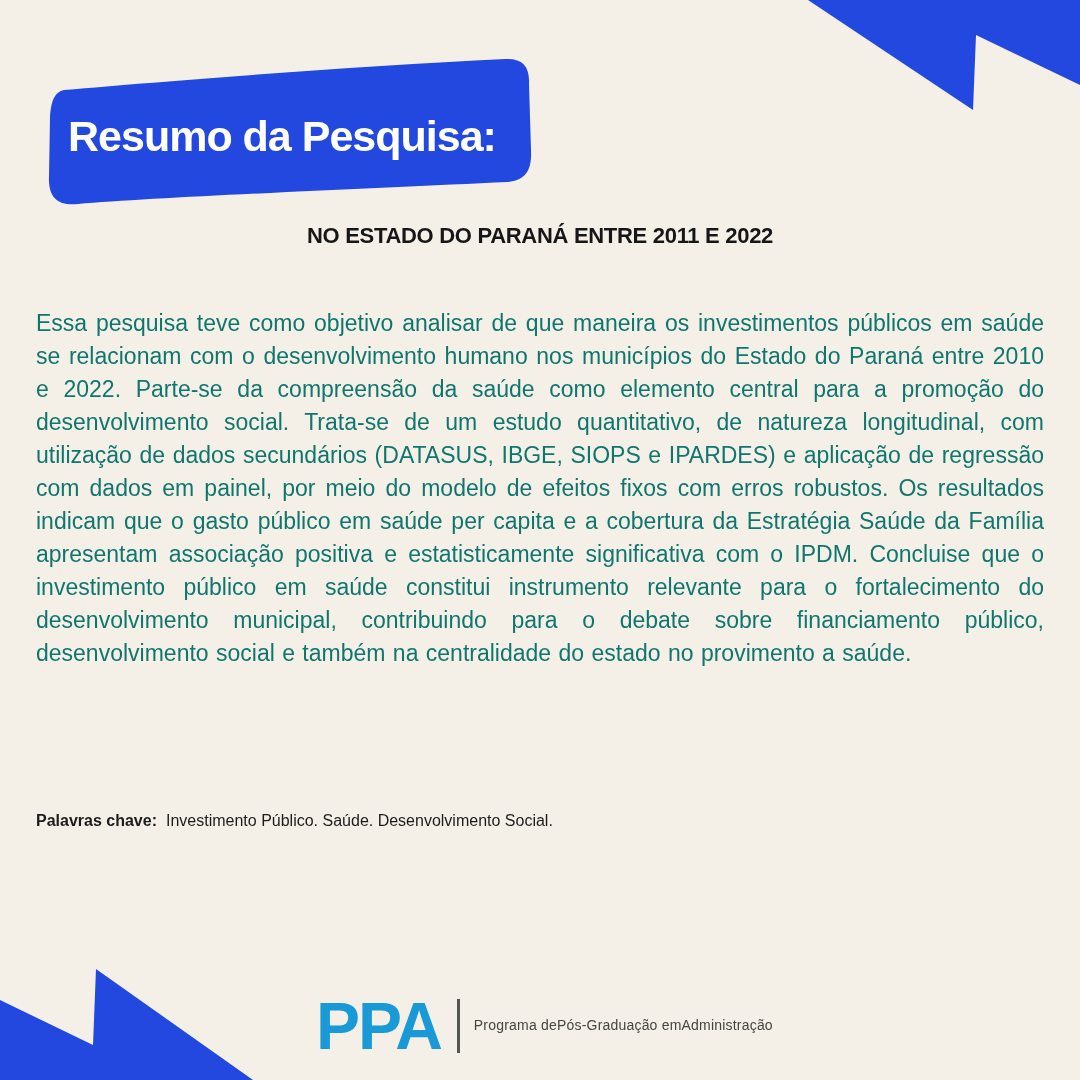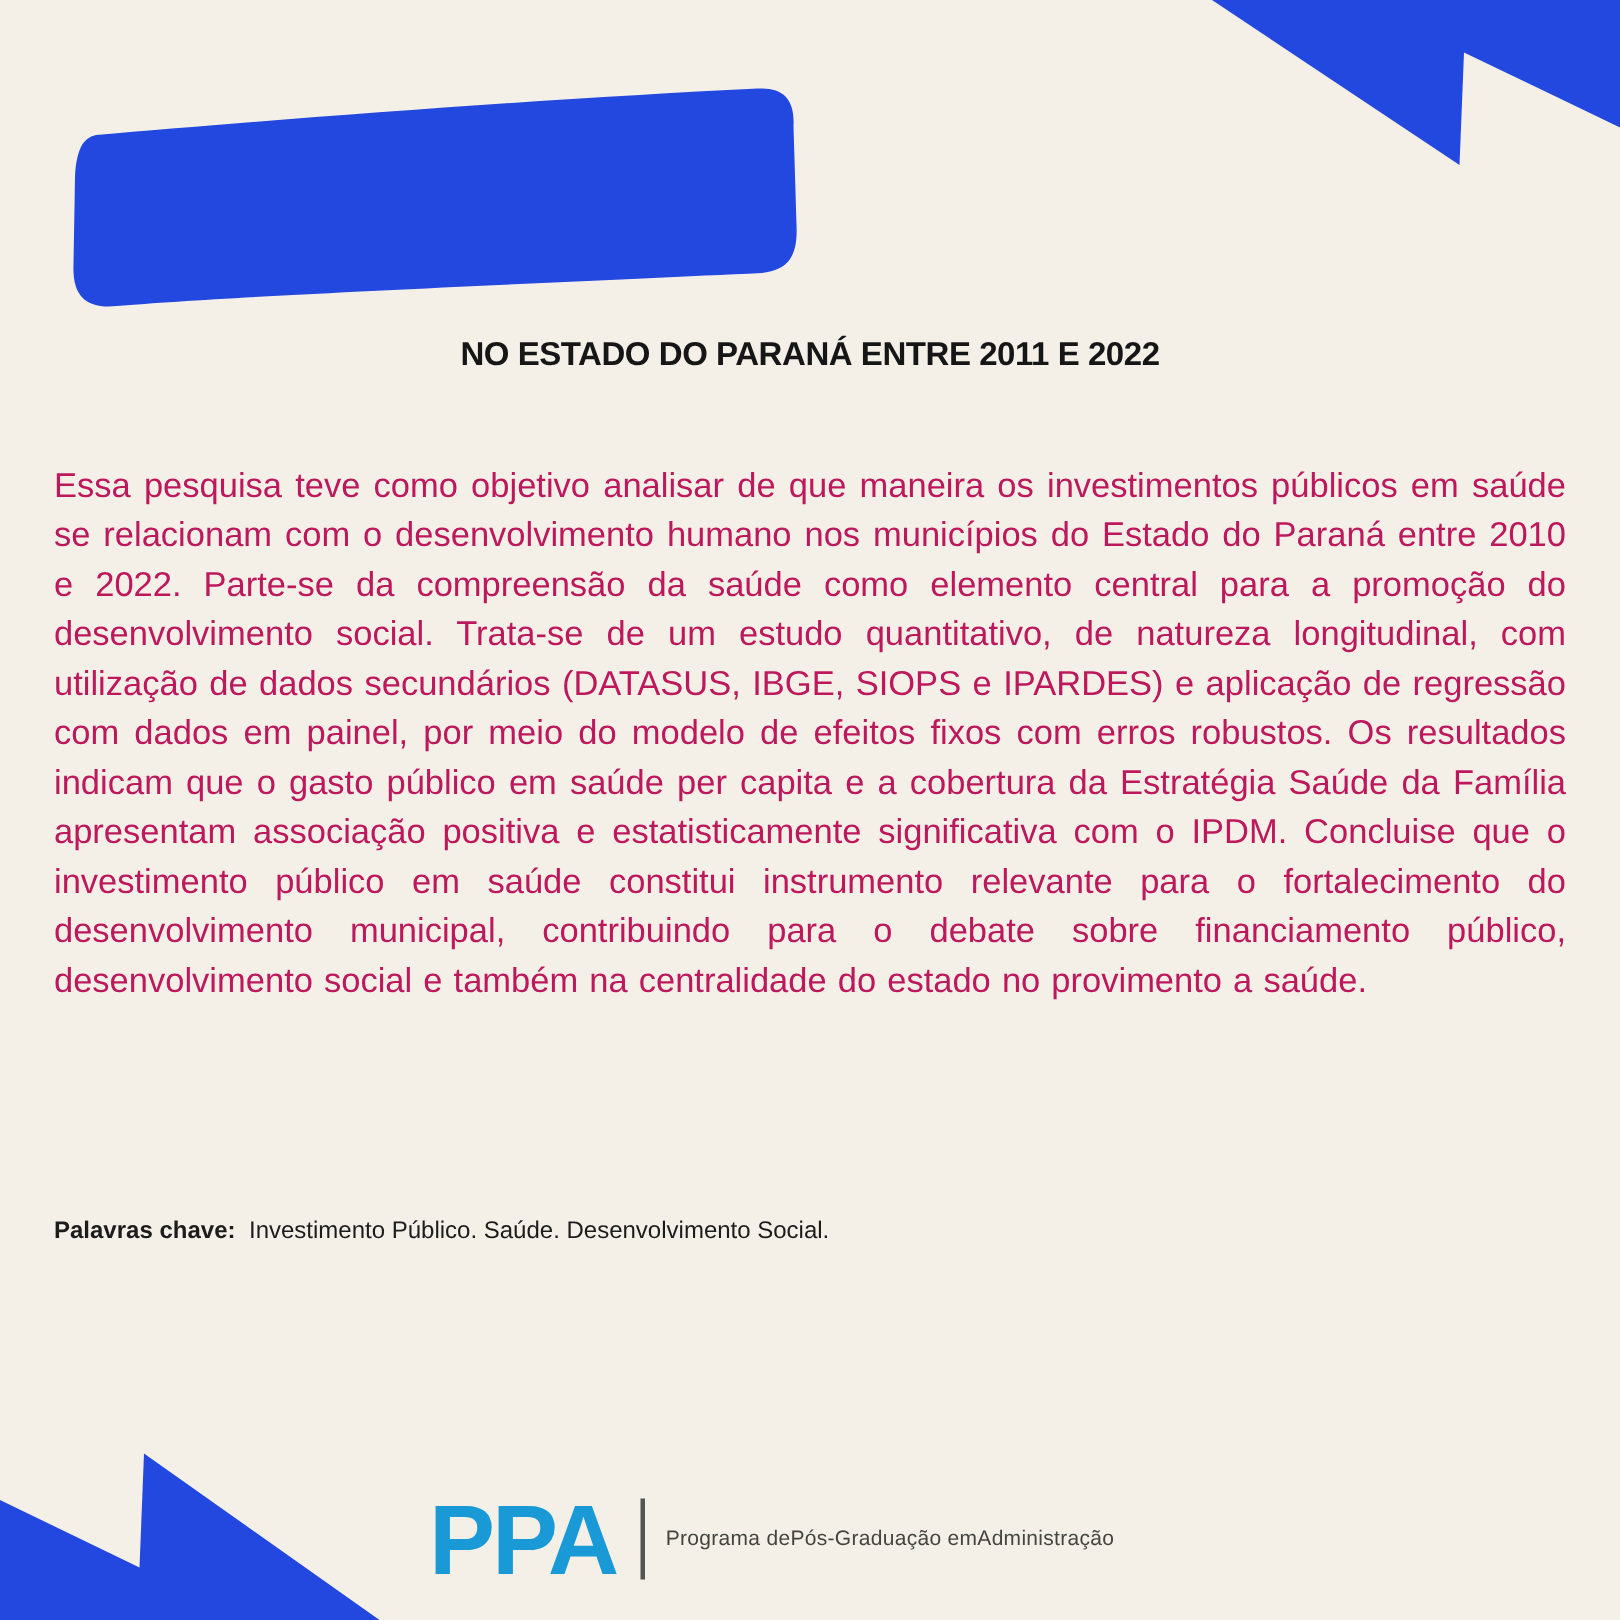--- a/index.html
+++ b/index.html
@@ -47,21 +47,21 @@
   }
   .headline span { display: block; white-space: nowrap; }
 
   
   .abstract {
     position: absolute;
     left: 36px; top: 307px;
     width: 1008px;
     font-size: 23px;
     line-height: 33px;
-    color: #be185d;
+    color: #0f766e;
     text-align: justify;
     word-spacing: 1px;
   }
 
   
   .keywords {
     position: absolute;
     left: 36px; top: 806px;
     width: 1008px;
     font-size: 16px;
@@ -76,20 +76,21 @@
     left: 286px; top: 996px;
     display: flex;
     align-items: center;
   }
   .logo-acronym {
     color: var(--logo-blue, #199ad6);
     font-size: 66px;
     font-weight: bold;
     letter-spacing: -2px;
     line-height: 60px;
+    margin-left: 30px;
   }
   .logo-divider {
     width: 3px; height: 54px;
     background: #555550;
     margin: 0 14px 0 16px;
   }
   .logo-text {
     display: flex;
     flex-direction: row;
     color: #454540;
@@ -118,20 +119,21 @@
       <path d="M 64 90
                C 180 80, 360 66, 505 59
                C 522 58, 530 66, 529 84
                L 531 150
                C 532 170, 526 180, 508 182
                C 380 188, 160 197, 78 204
                C 58 206, 48 198, 49 176
                L 50 118
                C 51 100, 55 92, 64 90 Z"></path>
     </svg>
+    <div class="banner-title">Resumo da Pesquisa:</div>
   </div>
 
   <h1 class="headline">
     <span>NO ESTADO DO PARANÁ ENTRE 2011 E 2022</span>
   </h1>
 
   <p class="abstract">Essa pesquisa teve como objetivo analisar de que maneira os investimentos públicos em saúde se relacionam com o desenvolvimento humano nos municípios do Estado do Paraná entre 2010 e 2022. Parte-se da compreensão da saúde como elemento central para a promoção do desenvolvimento social. Trata-se de um estudo quantitativo, de natureza longitudinal, com utilização de dados secundários (DATASUS, IBGE, SIOPS e IPARDES) e aplicação de regressão com dados em painel, por meio do modelo de efeitos fixos com erros robustos. Os resultados indicam que o gasto público em saúde per capita e a cobertura da Estratégia Saúde da Família apresentam associação positiva e estatisticamente significativa com o IPDM. Concluise que o investimento público em saúde constitui instrumento relevante para o fortalecimento do desenvolvimento municipal, contribuindo para o debate sobre financiamento público, desenvolvimento social e também na centralidade do estado no provimento a saúde.</p>
 
   <p class="keywords">
     <span class="kw-label">Palavras chave:</span><span>Investimento Público. Saúde. Desenvolvimento Social.</span>

